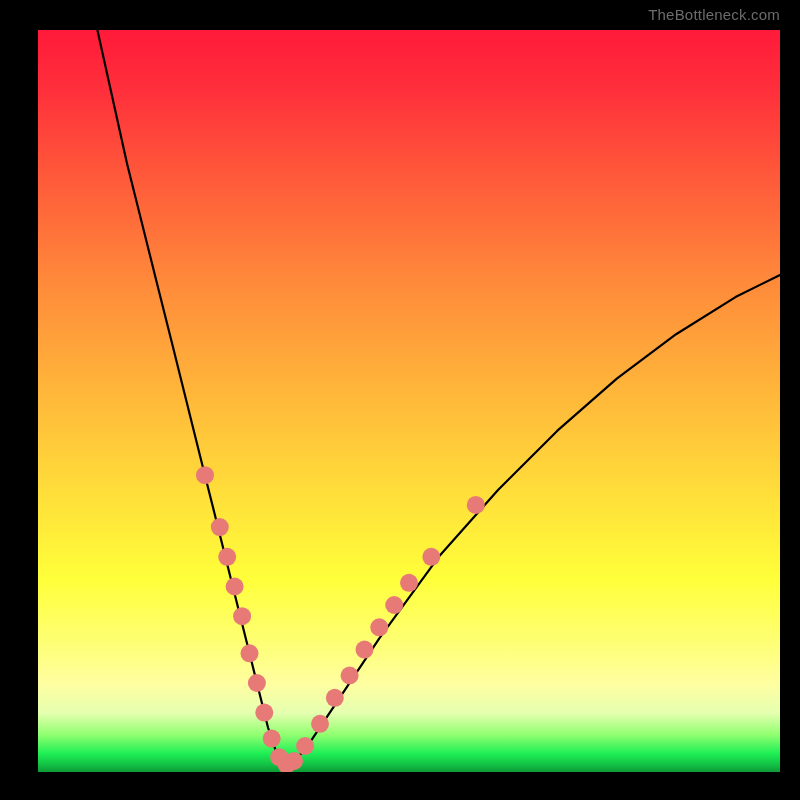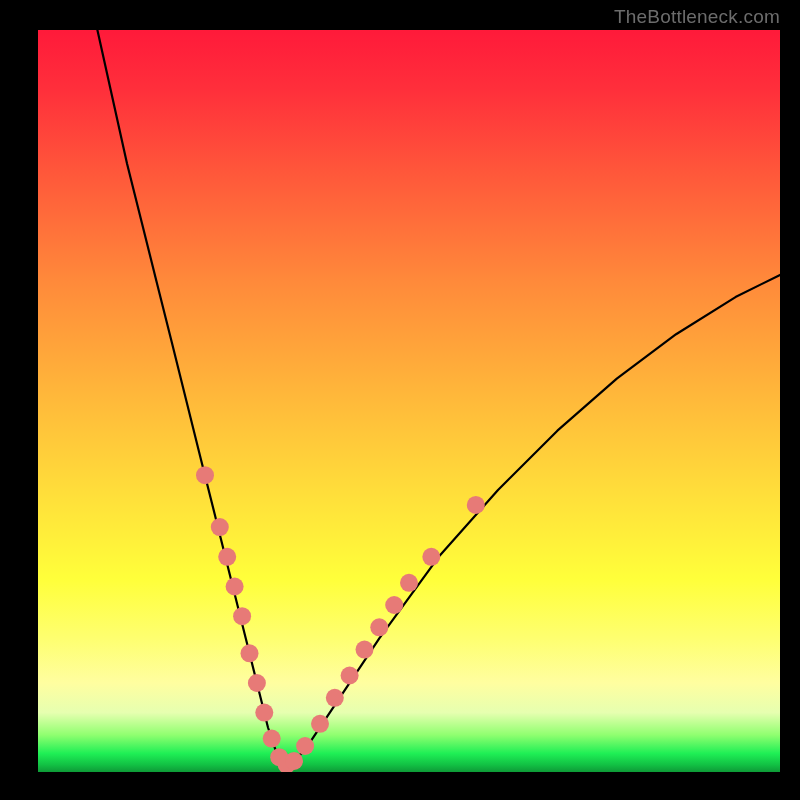--- a/index.html
+++ b/index.html
@@ -44,21 +44,21 @@
       #1fef55 97.5%,
       #12c244 99%,
       #0e9a37 100%
     );
   }
   .watermark {
     position: absolute;
     top: 6px;
     right: 20px;
     color: #6c6c6c;
-    font-size: 19px;
+    font-size: 15px;
     letter-spacing: 0.2px;
     font-weight: 500;
   }
   svg.curve {
     position: absolute;
     inset: 0;
     width: 100%;
     height: 100%;
     pointer-events: none;
   }

